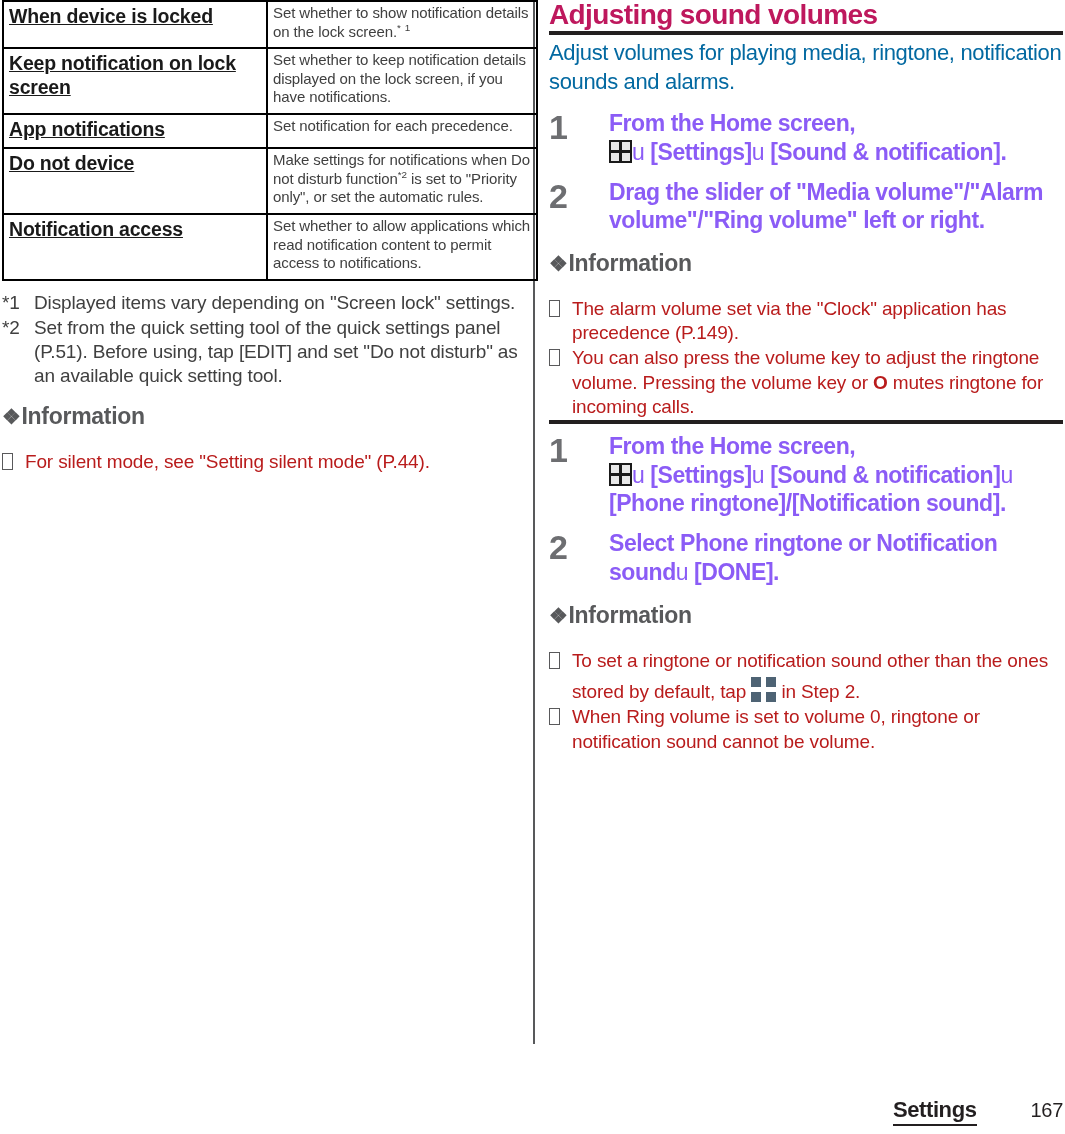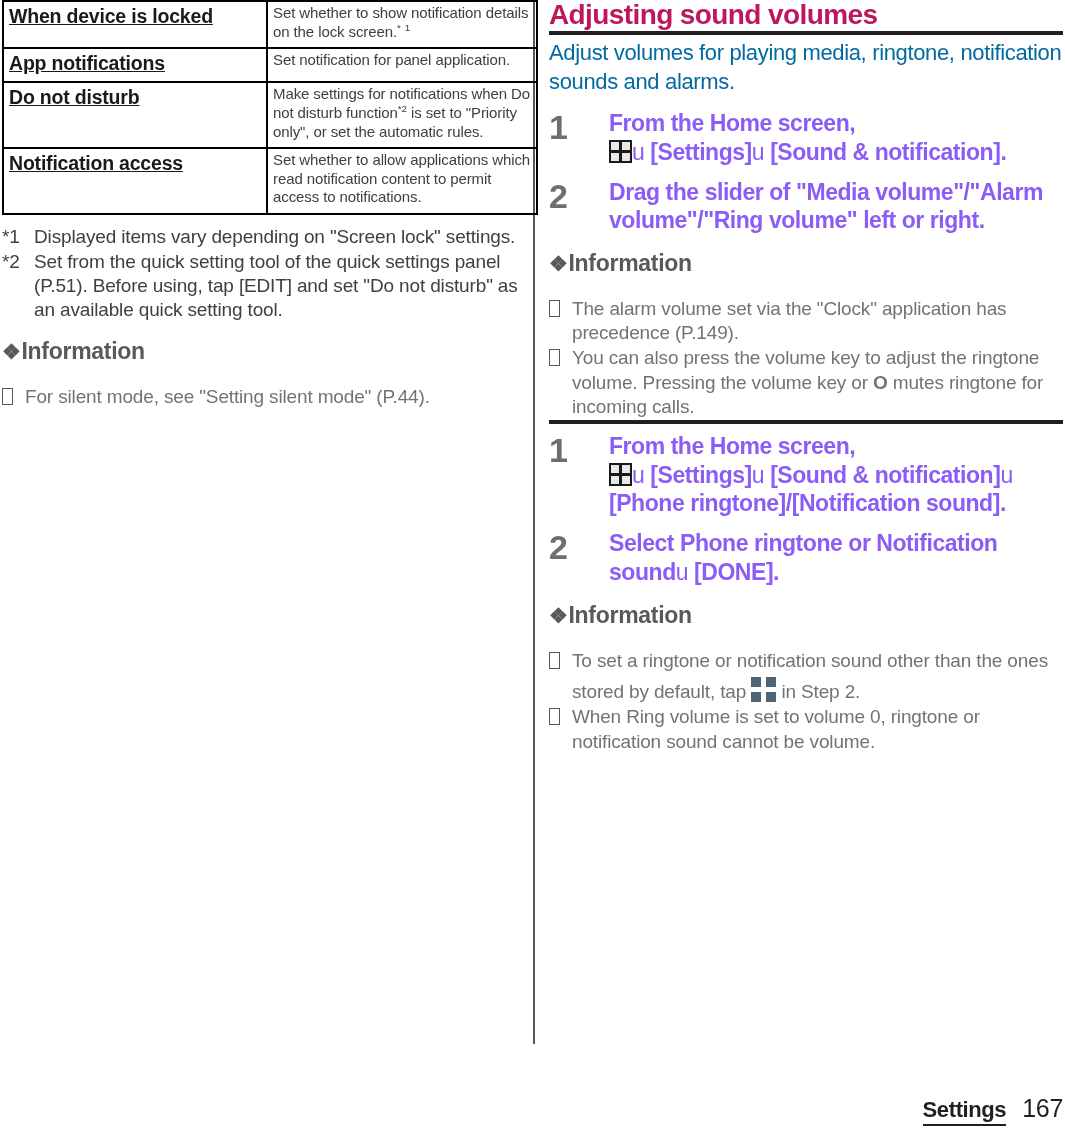--- a/index.html
+++ b/index.html
@@ -106,21 +106,21 @@
     display: flex;
     align-items: baseline;
   }
   .info-head .diamond {
     font-size: 21px;
     margin-right: 1px;
     color: #58595b;
   }
   .info-list {
     font-size: 19px;
-    color: #737373;
+    color: #b91c1c;
     letter-spacing: -0.15px;
     margin-top: 20px;
   }
   .info-item {
     display: flex;
     align-items: flex-start;
     line-height: 1.28;
     margin-bottom: 1px;
   }
   .info-bullet {
@@ -233,31 +233,32 @@
     font-size: 19px;
   }
 
   
   .footer {
     position: absolute;
     right: 2px;
     bottom: 8px;
     display: flex;
     align-items: baseline;
+    gap: 38px;
   }
   .footer-label {
     font-size: 22px;
     font-weight: bold;
     color: #231f20;
     letter-spacing: -0.4px;
     border-bottom: 2.5px solid #231f20;
     padding-bottom: 1px;
   }
   .footer-page {
-    font-size: 25px;
+    font-size: 20px;
     color: #231f20;
     margin-left: 16px;
     letter-spacing: -0.3px;
   }
 </style>
 </head>
 <body>
 
 <div class="page">
 
@@ -265,25 +266,29 @@
 
   <div class="col-left">
 
     <table class="settings-table">
       <tbody>
         <tr>
           <td class="k">When device is locked</td>
           <td class="v"><span>Set whether to show notification details on the lock screen.</span><sup class="fn fn-sp">* 1</sup></td>
         </tr>
         <tr>
+          <td class="k">Keep notification on lock screen</td>
+          <td class="v"><span>Set whether to keep notification details displayed on the lock screen, if you have notifications.</span></td>
+        </tr>
+        <tr>
           <td class="k">App notifications</td>
-          <td class="v"><span>Set notification for panel application.</span></td>
-        </tr>
-        <tr>
-          <td class="k">Do not disturb</td>
+          <td class="v"><span>Set notification for each precedence.</span></td>
+        </tr>
+        <tr>
+          <td class="k">Do not device</td>
           <td class="v"><span>Make settings for notifications when Do not disturb function</span><sup class="fn">*2</sup><span> is set to "Priority only", or set the automatic rules.</span></td>
         </tr>
         <tr>
           <td class="k">Notification access</td>
           <td class="v"><span>Set whether to allow applications which read notification content to permit access to notifications.</span></td>
         </tr>
       </tbody>
     </table>
 
     <div class="footnotes">

